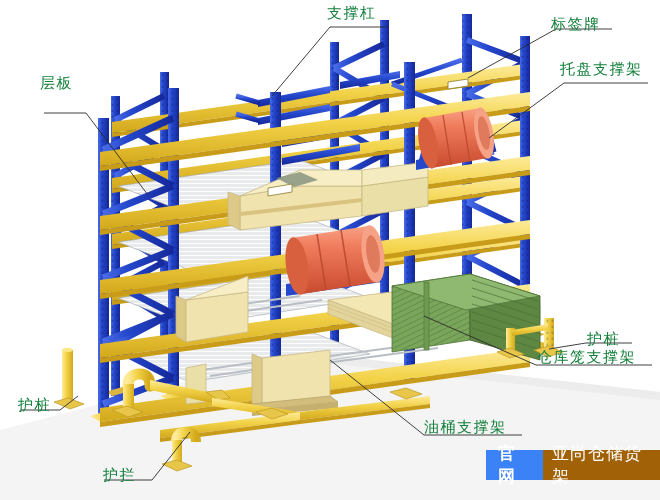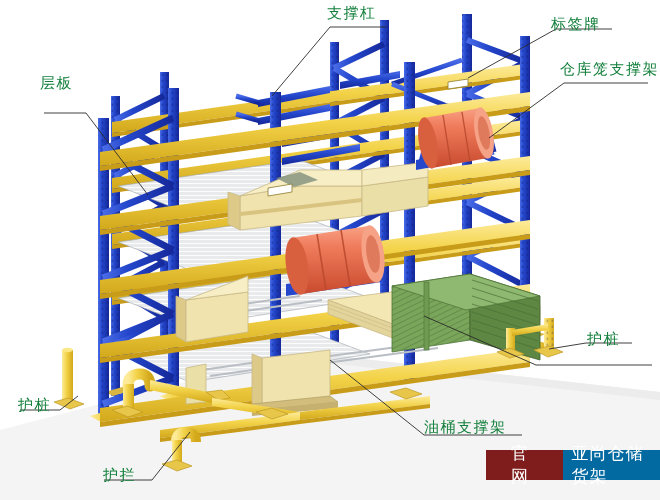--- a/index.html
+++ b/index.html
@@ -6,23 +6,23 @@
   body{width:660px;height:500px;overflow:hidden;
        font-family:"DejaVu Sans","Liberation Sans",sans-serif;}
   #stage{position:relative;width:660px;height:500px;background:#ffffff;}
   svg#scene{position:absolute;left:0;top:0;width:660px;height:500px;}
 
   .lbl{position:absolute;font-size:15px;color:#15803d;white-space:nowrap;
        letter-spacing:1.5px;font-weight:400;line-height:1;}
 
   .wm{position:absolute;left:486px;top:450px;height:30px;display:flex;
       align-items:stretch;font-size:17px;letter-spacing:1px;}
-  .wm-a{background:#7f1d1d;color:#ffffff;display:flex;align-items:center;
-        padding:0 25px;}
-  .wm-b{background:#0369a1;color:#ffffff;display:flex;align-items:center;
+  .wm-a{background:#3b82f6;color:#ffffff;display:flex;align-items:center;
+        padding:0 12px;font-weight:bold;}
+  .wm-b{background:#a16207;color:#ffffff;display:flex;align-items:center;
         padding:0 9px;}
 </style>
 </head>
 <body>
 
 <div id="stage">
 
   <svg id="scene" viewBox="0 0 660 500">
     <defs>
       <linearGradient id="gBlue" x1="0" y1="0" x2="1" y2="0">
@@ -393,22 +393,23 @@
       <path d="M20 410 L60 410"></path>
       <path d="M60 410 L78 396"></path>
       <path d="M104 480 L152 480"></path>
       <path d="M152 480 L190 432"></path>
     </g>
   </svg>
 
   <div class="lbl" style="left:40px;top:76px;">层板</div>
   <div class="lbl" style="left:327px;top:6px;">支撑杠</div>
   <div class="lbl" style="left:551px;top:8px;margin-top:9px;">标签牌</div>
-  <div class="lbl" style="left:560px;top:62px;">仓库笼支撑架</div>
+  <div class="lbl" style="left:560px;top:62px;">托盘支撑架</div>
   <div class="lbl" style="left:587px;top:332px;">护桩</div>
+  <div class="lbl" style="left:537px;top:350px;">仓库笼支撑架</div>
   <div class="lbl" style="left:424px;top:420px;">油桶支撑架</div>
   <div class="lbl" style="left:18px;top:398px;">护桩</div>
   <div class="lbl" style="left:103px;top:468px;font-family:Liberation Serif, serif;">护拦</div>
 
   <div class="wm">
     <div class="wm-a">官网</div>
     <div class="wm-b">亚尚仓储货架</div>
   </div>
 
 </div>

